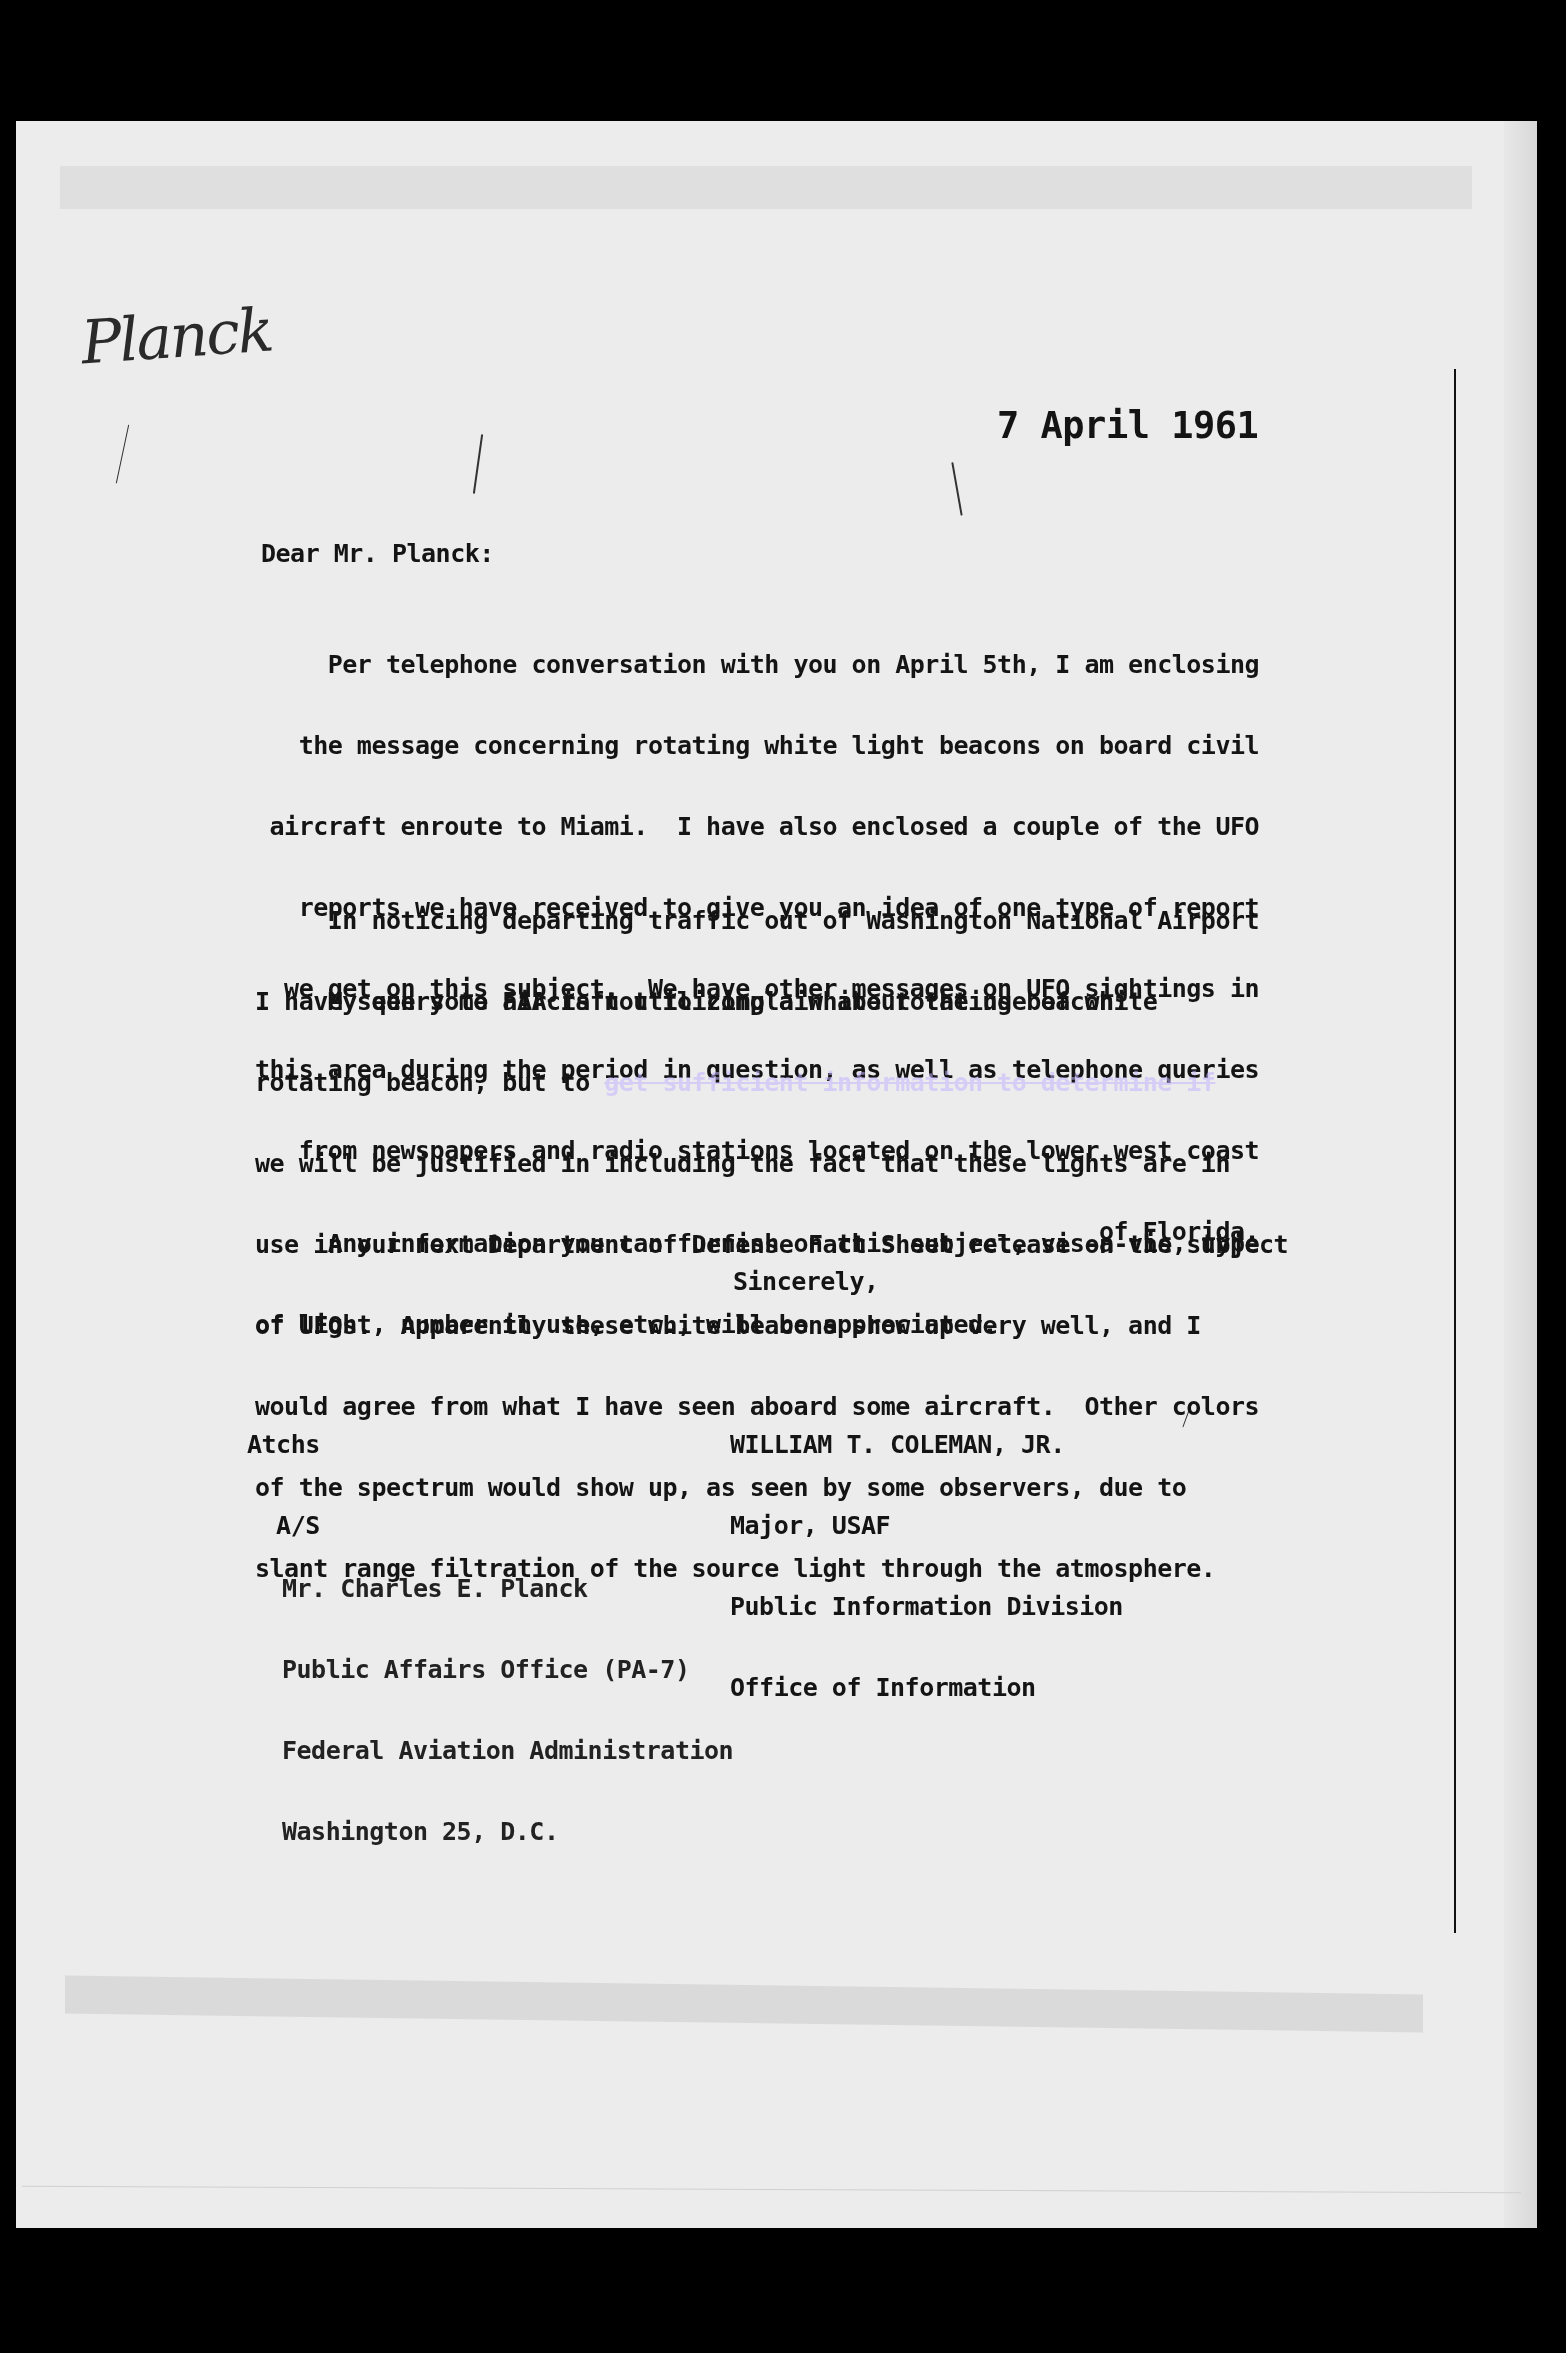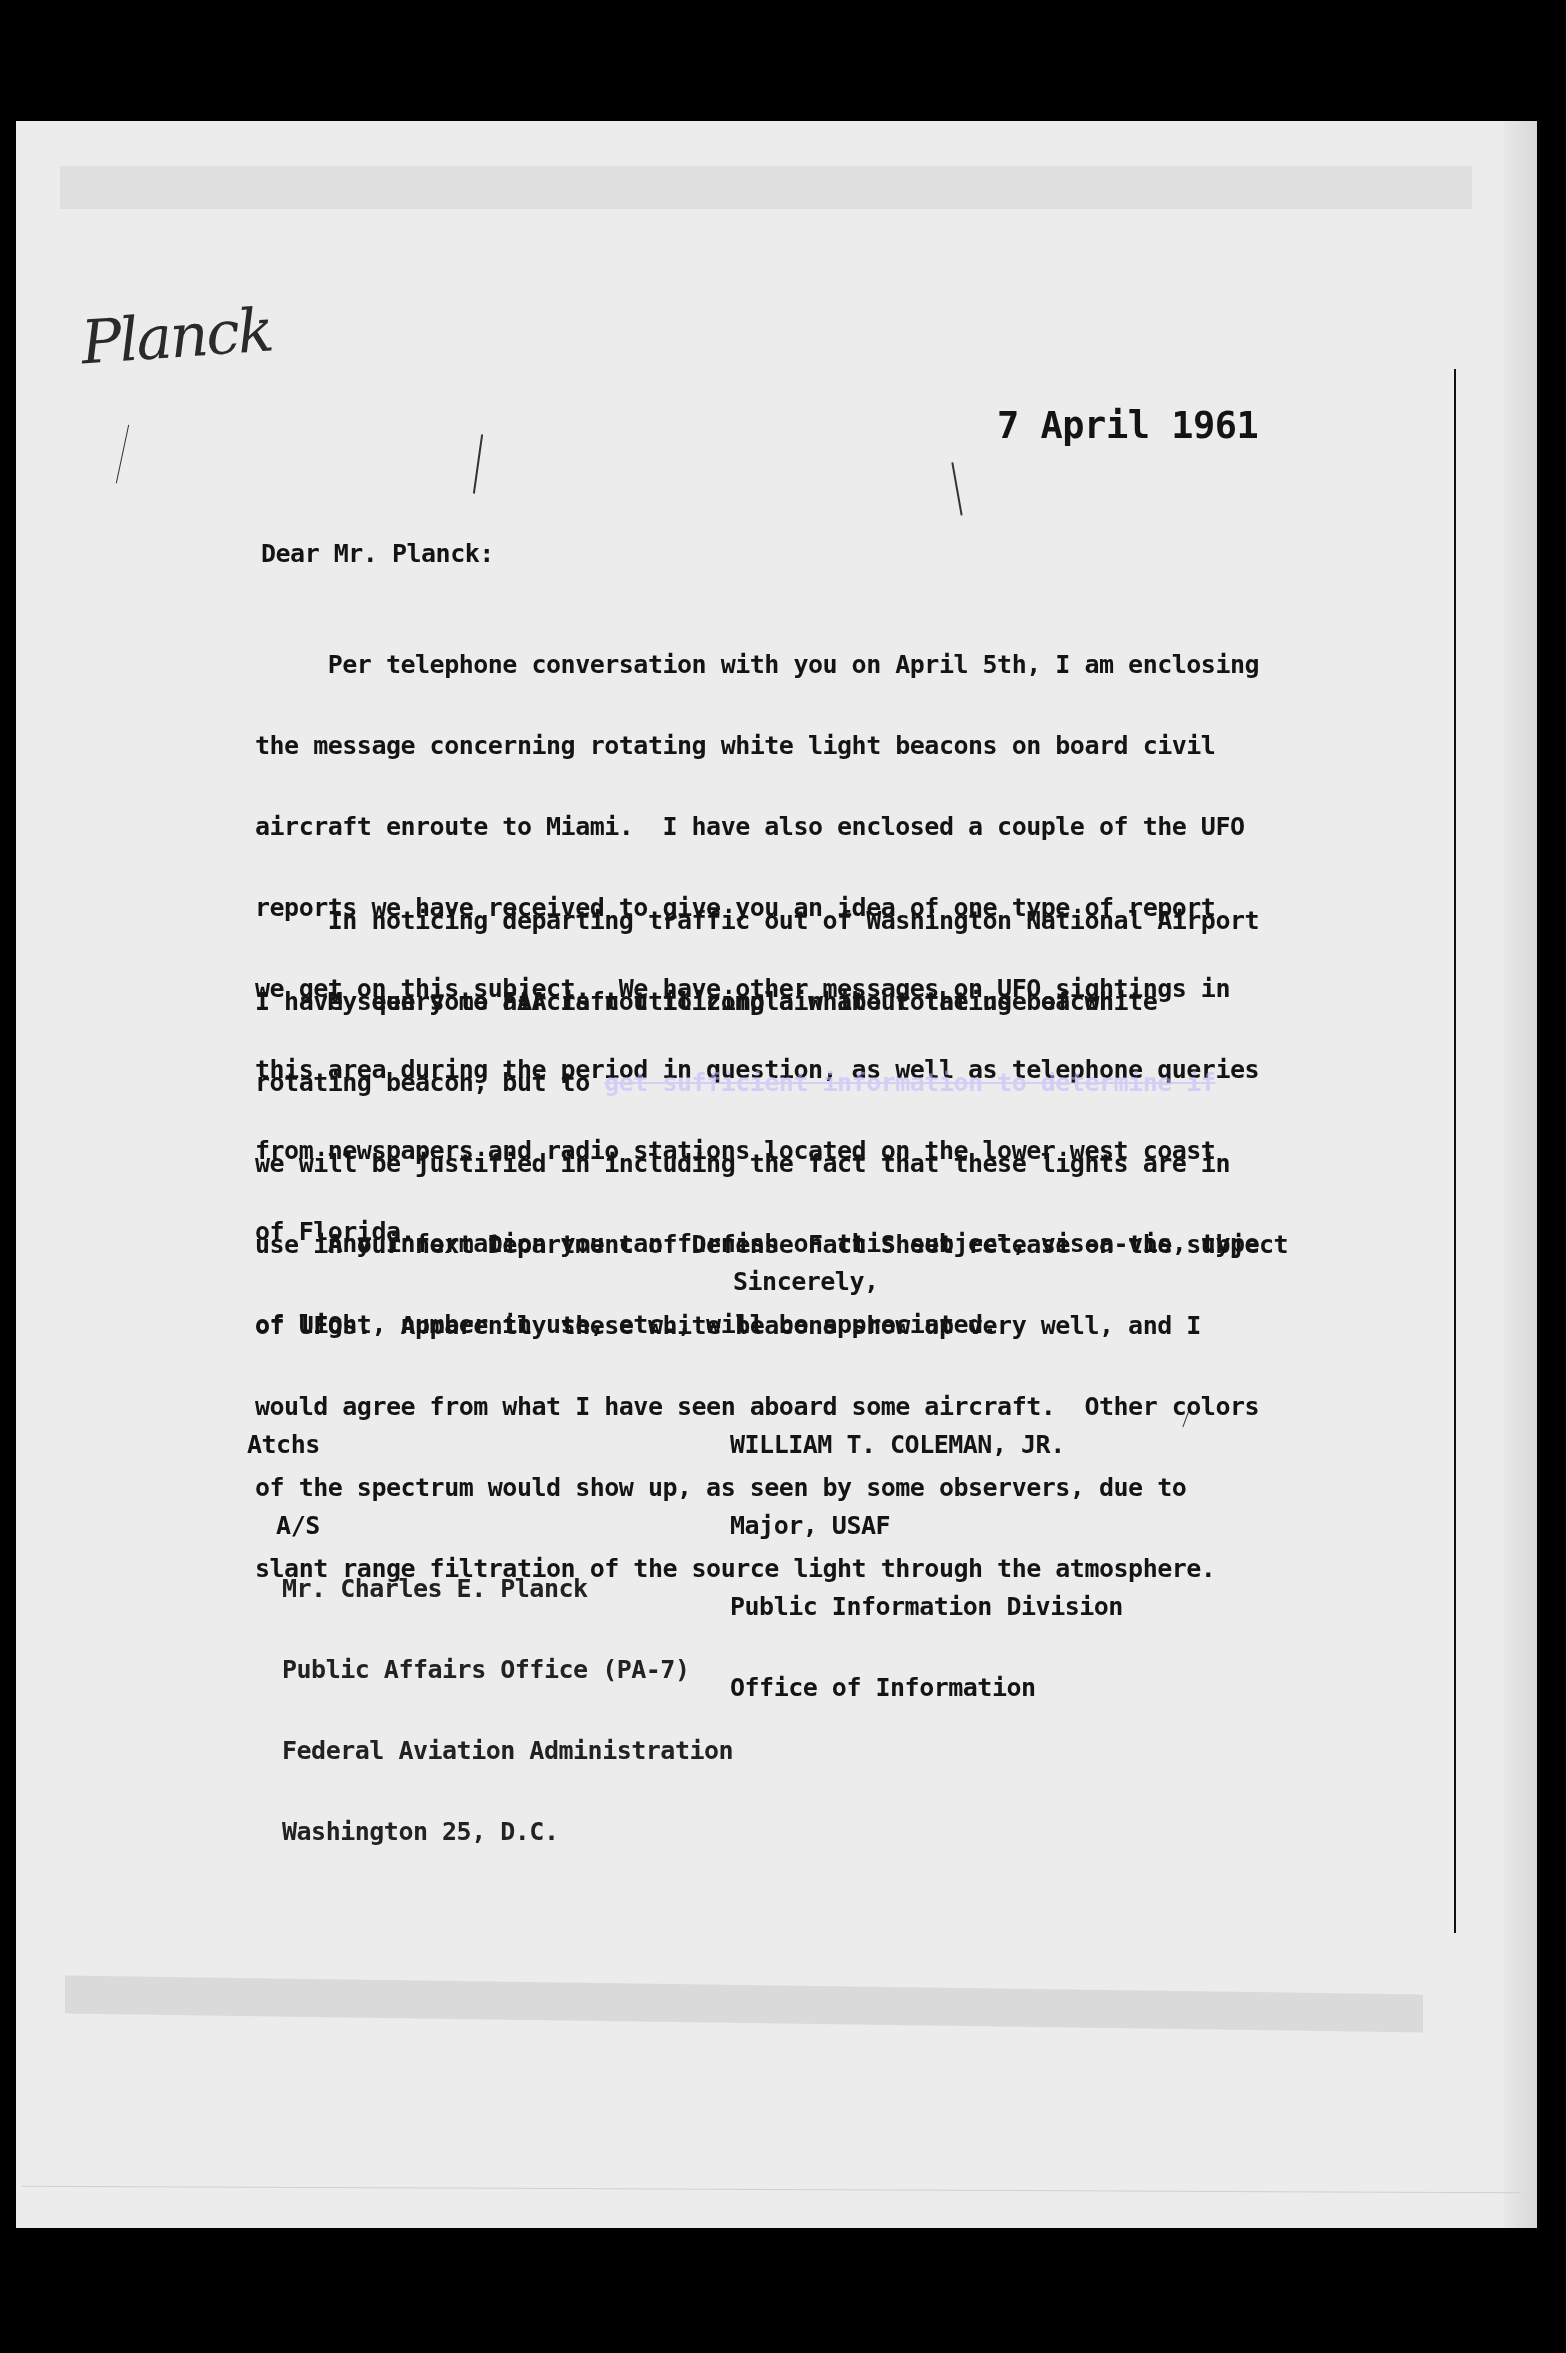--- a/index.html
+++ b/index.html
@@ -36,21 +36,21 @@
 <div class="mark" style="left:477px;top:434px;height:60px;transform:rotate(8deg);"></div>
 <div class="mark" style="left:956px;top:462px;height:54px;transform:rotate(-10deg);"></div>
 <div class="mark" style="left:122px;top:424px;height:60px;transform:rotate(12deg);width:1.1px;"></div>
 <div class="mark" style="left:1187px;top:1401px;height:27px;transform:rotate(20deg);width:1.1px;"></div>
 
 <div class="handwritten">Planck</div>
 
 <div class="text date">7 April 1961</div>
 <div class="text salutation">Dear Mr. Planck:</div>
 
-<div class="text para" style="top:597px;">
+<div class="text para" style="top:597px;text-align:right;">
   <span class="line">     Per telephone conversation with you on April 5th, I am enclosing</span>
   <span class="line">the message concerning rotating white light beacons on board civil</span>
   <span class="line">aircraft enroute to Miami.  I have also enclosed a couple of the UFO</span>
   <span class="line">reports we have received to give you an idea of one type of report</span>
   <span class="line">we get on this subject.  We have other messages on UFO sightings in</span>
   <span class="line">this area during the period in question, as well as telephone queries</span>
   <span class="line">from newspapers and radio stations located on the lower west coast</span>
   <span class="line">of Florida.</span>
 </div>
 

